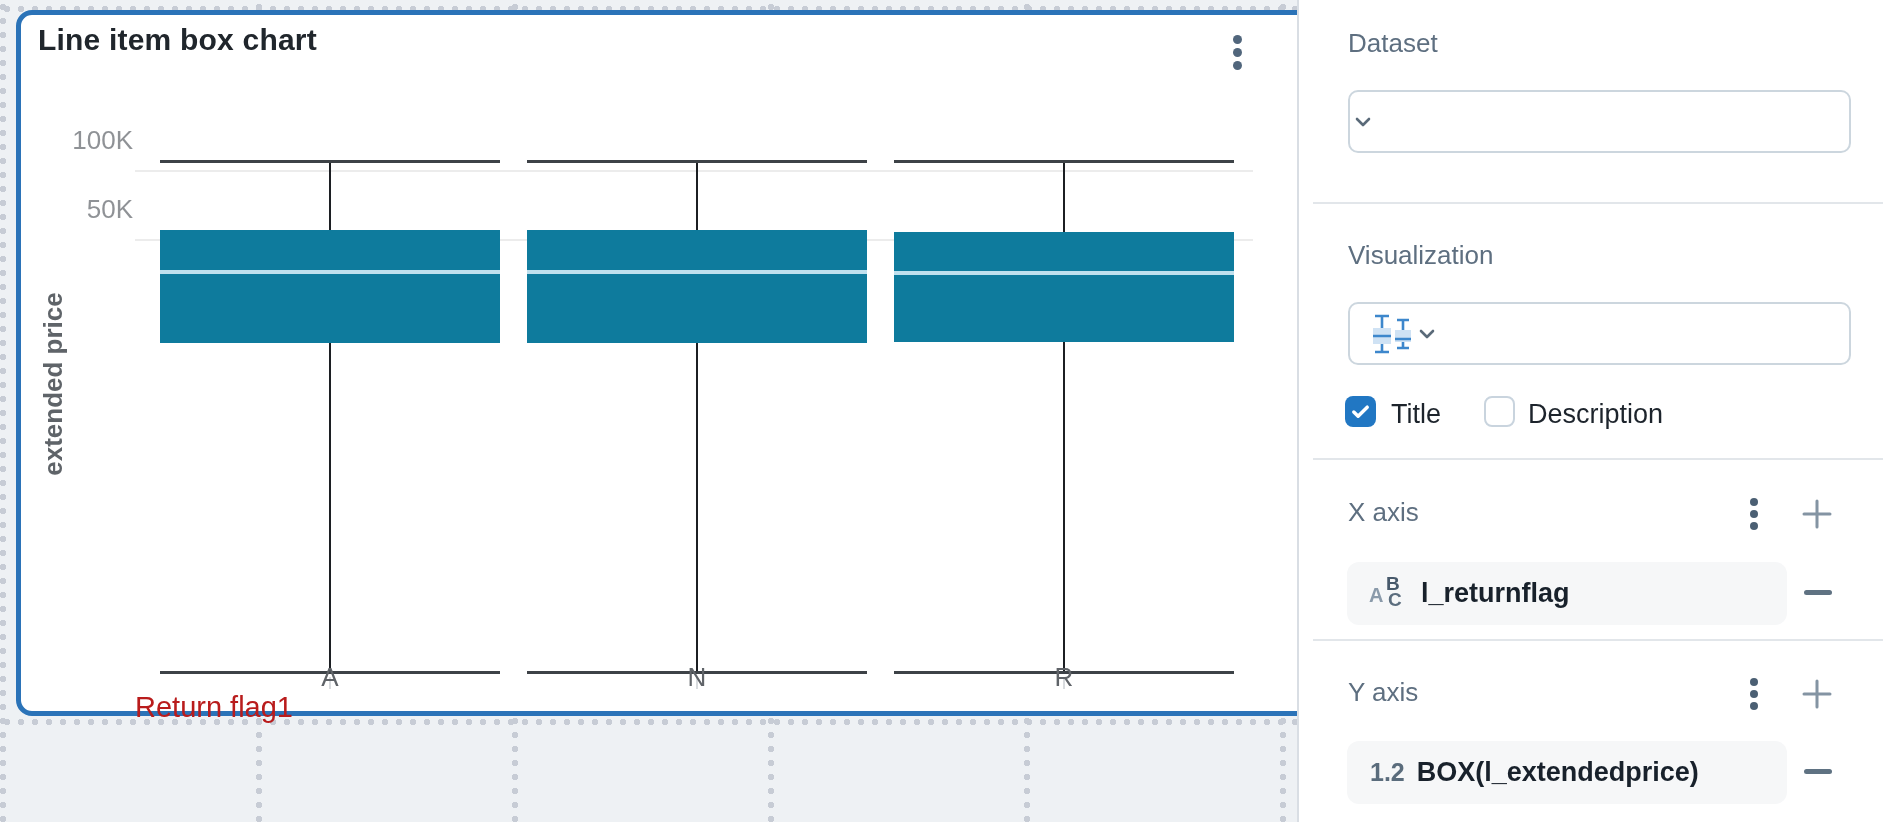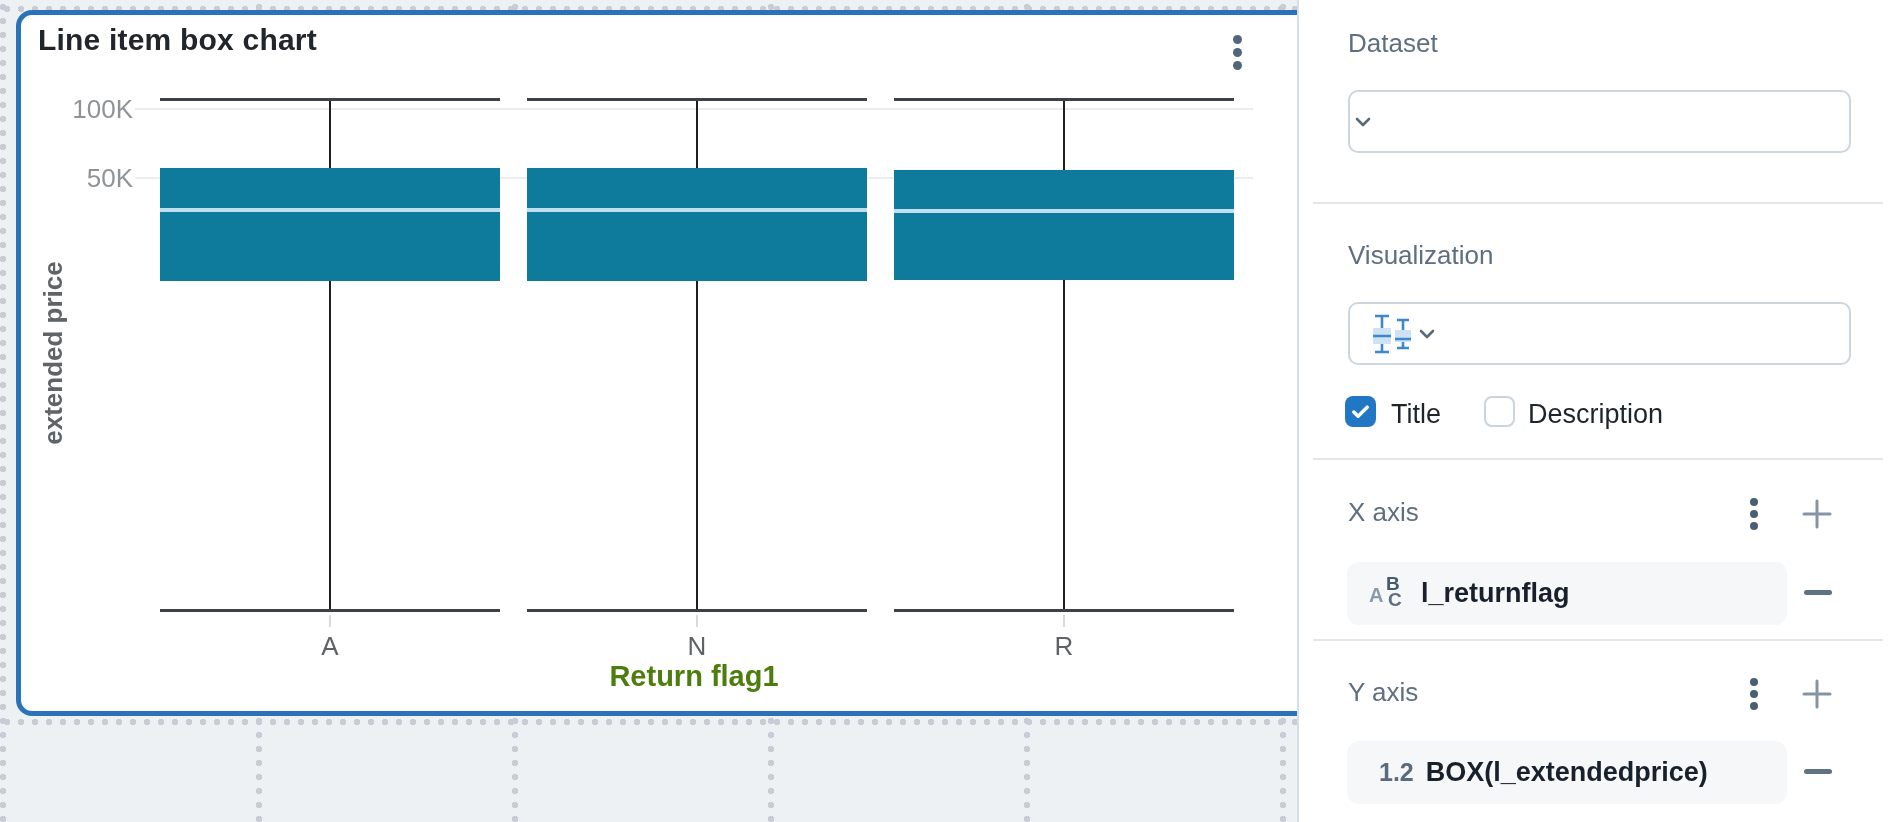--- a/index.html
+++ b/index.html
@@ -22,26 +22,26 @@
   .card-title { position:absolute; left:17px; top:8px; font-size:30px; font-weight:bold;
     color:#20262c; letter-spacing:.2px; }
   .kebab { position:absolute; display:flex; flex-direction:column; align-items:center;
     cursor:pointer; }
   .kebab i { display:block; border-radius:50%; }
   .kebab-card { left:1206px; top:16px; width:20px; padding:2px 0; }
   .kebab-card i { width:9px; height:9px; background:#51667c; margin:2px 0; }
   .kebab-panel i { width:8px; height:8px; background:#4b5f73; margin:2px 0; }
 
   
-  .abs { position:absolute; }
+  .abs { position:absolute;margin-top:31px; }
   .y-tick { position:absolute; left:0; width:112px; text-align:right;
     font-size:26px; color:#8f9296; }
   .x-cat { position:absolute; text-align:center; font-size:26px; color:#5f6368; }
-  .axis-title-x { position:absolute; text-align:center; font-weight:bold;
-    font-size:29px; color:#4d7c0f; }
+  .axis-title-x { position:absolute; font-weight:normal;
+    font-size:29px; color:#b91c1c; }
   .axis-title-y { position:absolute; text-align:center; font-weight:bold;
     font-size:26px; color:#5f6469; transform:rotate(-90deg); }
 
   
   .panel { position:absolute; left:1297px; top:0; width:597px; height:822px;
     background:#fff; border-left:2px solid #d9dee4; z-index:3; }
   .p-label { position:absolute; font-size:26px; font-weight:normal; color:#5e6f80; }
   .divider { position:absolute; left:14px; width:570px; height:2px; background:#e2e6ea; }
   .dropdown { position:absolute; left:49px; width:503px; height:63px;
     border:2px solid #ccd6de; border-radius:10px; background:#fff;
@@ -58,21 +58,21 @@
   .cbox { position:absolute; width:31px; height:31px; border-radius:8px; cursor:pointer; }
   .cbox.checked { background:#2177c3; display:flex; align-items:center; justify-content:center; }
   .cbox.unchecked { background:#fff; border:2px solid #c9d4de; }
   .cb-label { position:absolute; font-size:27px; color:#1d242c;text-align:right; }
 
   .abc-icon { position:relative; width:40px; height:38px; margin-left:22px; flex:none; }
   .abc-icon i { position:absolute; font-style:normal; font-weight:bold; }
   .abc-a { left:0;  top:9px;  font-size:20px; color:#8a9aaa; }
   .abc-b { left:17px; top:-2px; font-size:19px; color:#47596b; }
   .abc-c { left:19px; top:14px; font-size:19px; color:#5b6d7e; }
-  .num-icon { margin-left:32px; font-size:25px; font-weight:bold; color:#5a6c7c; flex:none; }
+  .num-icon { margin-left:23px; font-size:25px; font-weight:bold; color:#5a6c7c; flex:none; }
   .viz-icon { margin-left:20px; flex:none; display:flex; }
 </style>
 </head>
 <body>
 
 <div class="canvas">
   <div class="h-dots" style="top:6px"></div>
   <div class="h-dots" style="top:719px"></div>
 </div>
 

